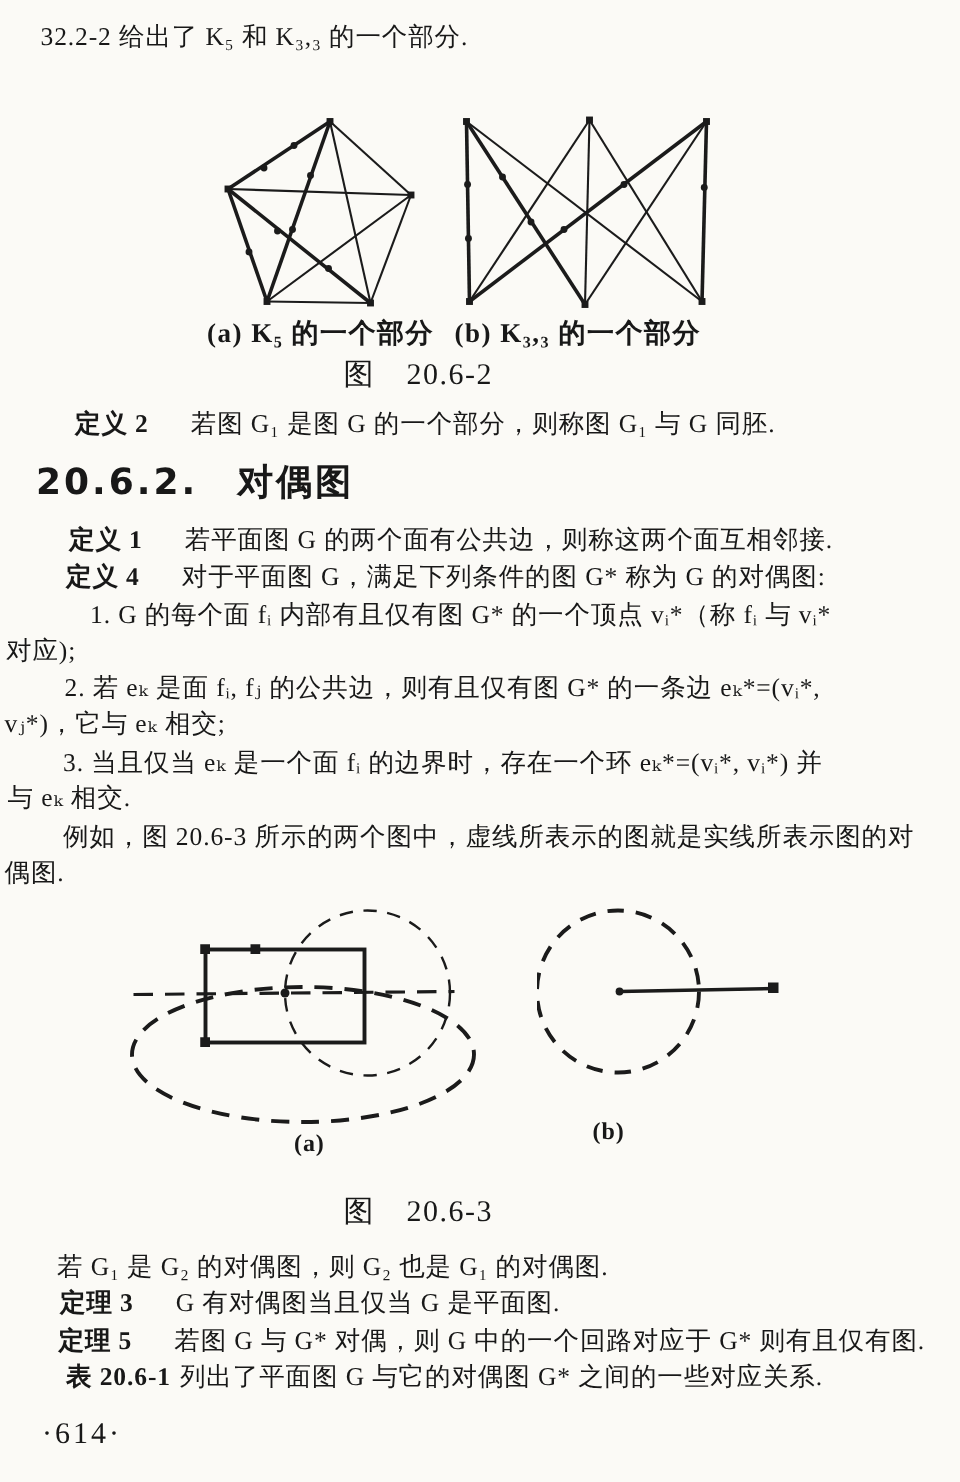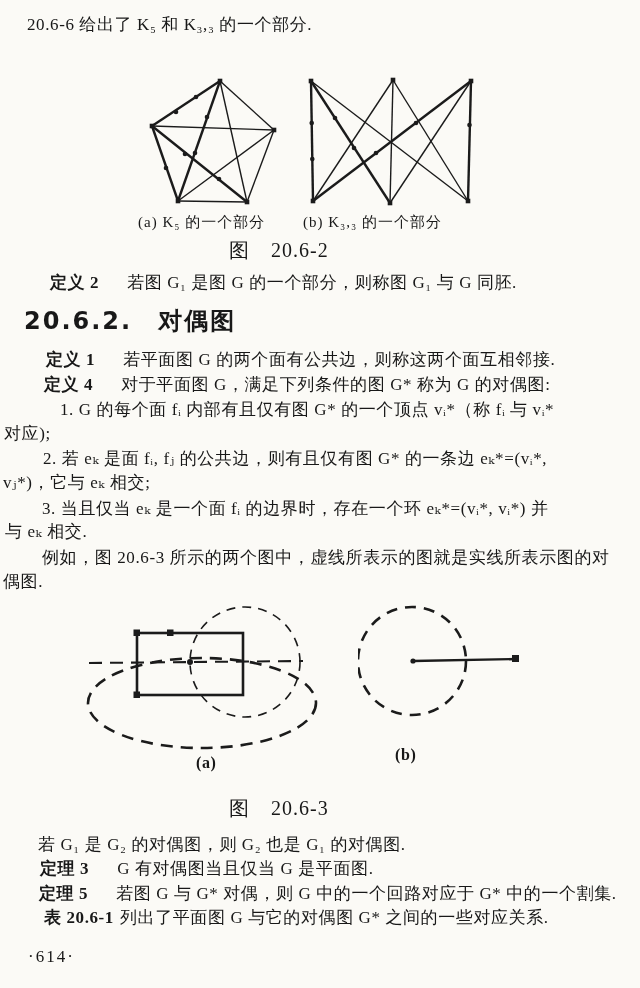--- a/index.html
+++ b/index.html
@@ -11,34 +11,34 @@
   .line {
     position:absolute; font-size:17px; line-height:21px;
     white-space:nowrap; letter-spacing:0.6px;
   }
   .b { font-weight:bold; margin-right:28px; }
   .heading {
     position:absolute; font-size:24px; font-weight:bold; letter-spacing:2px;
     font-family:"DejaVu Sans","Liberation Sans",sans-serif; white-space:nowrap;
   }
   .figcap { font-size:20px; letter-spacing:1px; }
-  .subcap { font-size:15px; font-weight:normal; letter-spacing:1px;text-align:right; }
+  .subcap { font-size:18px; font-weight:bold; letter-spacing:1px;text-align:right; }
   .figlabel { font-size:16px; font-weight:bold; }
-  .pagenum { font-size:17px; letter-spacing:2px; }
+  .pagenum { font-size:20px; letter-spacing:2px; }
   svg.fig { position:absolute; }
   svg.fig * { vector-effect:none; }
   .stroke { stroke:#1b1b1b; fill:none; }
   .ink { fill:#1b1b1b; stroke:none; }
 </style>
 </head>
 <body>
 
 <div class="page">
 
-  <div class="line" style="left:27px;top:14px">20.6-6 给出了 K₅ 和 K₃,₃ 的一个部分.</div>
+  <div class="line" style="left:27px;top:14px">32.2-2 给出了 K₅ 和 K₃,₃ 的一个部分.</div>
 
   <svg class="fig" style="left:140px;top:70px" width="200" height="142" viewBox="0 0 200 142">
     <g class="stroke" stroke-width="1.4">
       <line x1="80" y1="11" x2="134" y2="60"></line>
       <line x1="80" y1="11" x2="107" y2="132"></line>
       <line x1="12" y1="56" x2="134" y2="60"></line>
       <line x1="134" y1="60" x2="38" y2="131"></line>
       <line x1="134" y1="60" x2="107" y2="132"></line>
       <line x1="38" y1="131" x2="107" y2="132"></line>
     </g>
@@ -146,21 +146,21 @@
 
   <div class="line figlabel" style="left:196px;top:752px">(a)</div>
   <div class="line figlabel" style="left:395px;top:744px">(b)</div>
   <div class="line figcap" style="left:229px;top:798px">图　20.6-3</div>
 
   <div class="line" style="left:38px;top:834px">若 G₁ 是 G₂ 的对偶图，则 G₂ 也是 G₁ 的对偶图.</div>
   <div class="line" style="left:40px;top:858px">
     <span class="b">定理 3</span><span>G 有对偶图当且仅当 G 是平面图.</span>
   </div>
   <div class="line" style="left:39px;top:883px">
-    <span class="b">定理 5</span><span>若图 G 与 G* 对偶，则 G 中的一个回路对应于 G* 中的一个割集.</span>
+    <span class="b">定理 5</span><span>若图 G 与 G* 对偶，则 G 中的一个回路对应于 G* 则有且仅有图.</span>
   </div>
   <div class="line" style="left:44px;top:907px">
     <span class="b" style="margin-right:6px">表 20.6-1</span><span>列出了平面图 G 与它的对偶图 G* 之间的一些对应关系.</span>
   </div>
 
   <div class="line pagenum" style="left:28px;top:946px">·614·</div>
 
 </div>
 
 </body></html>

